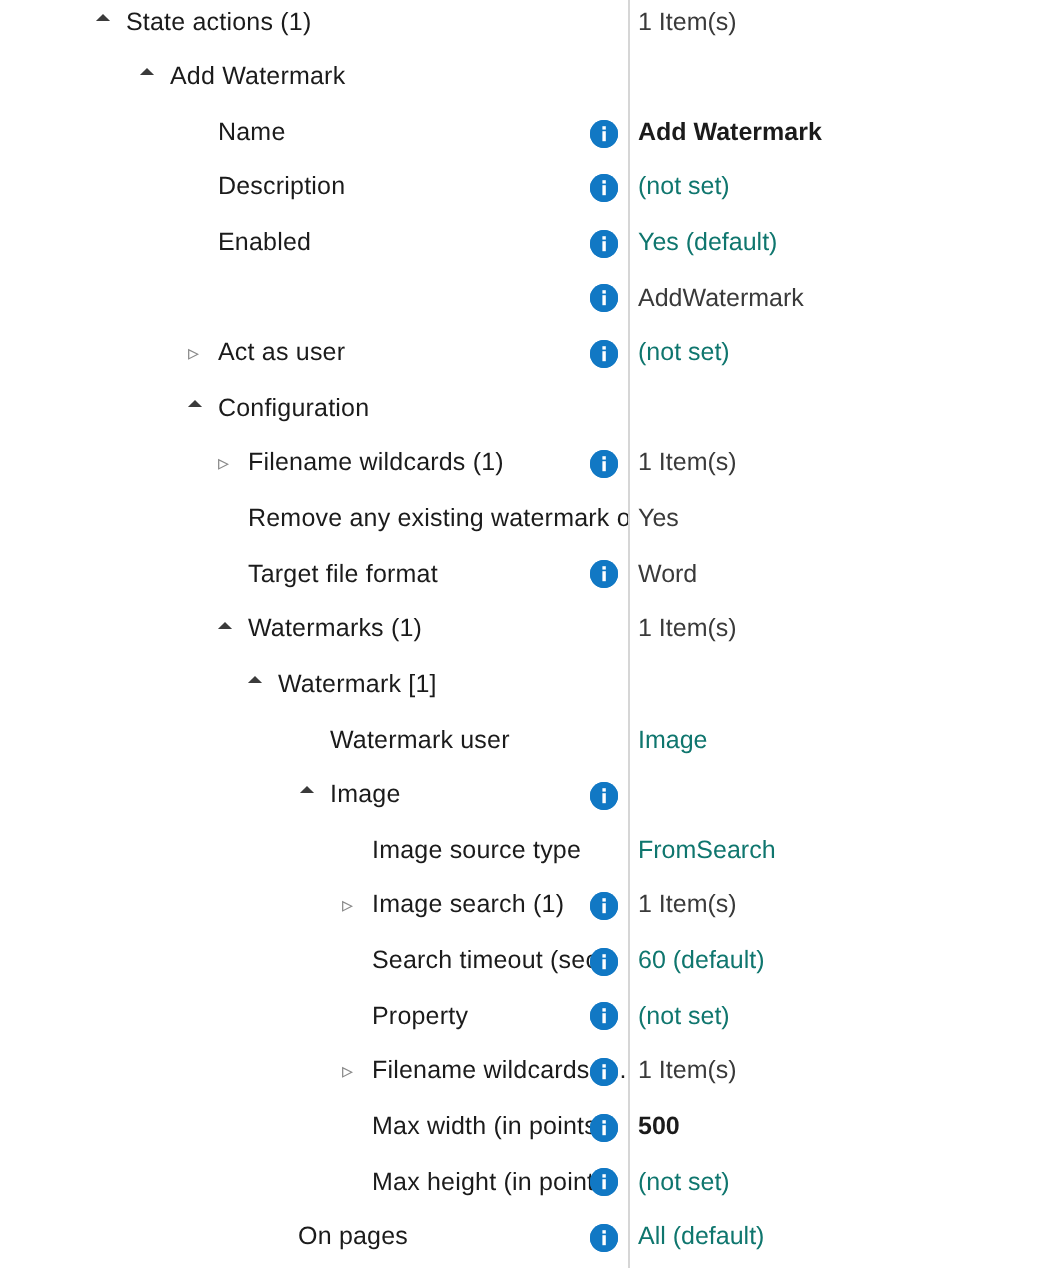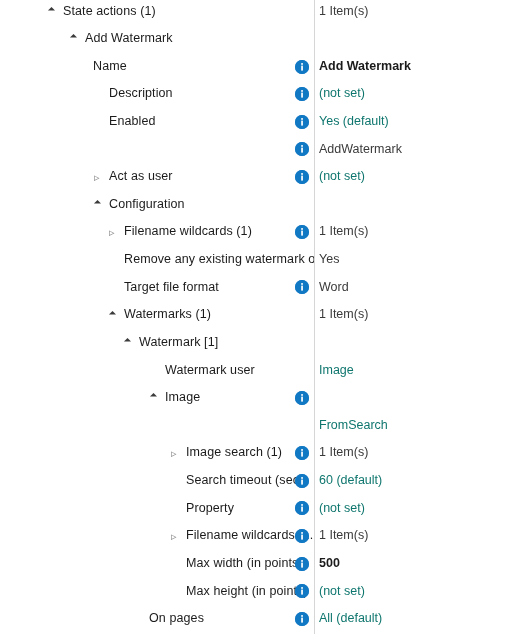--- a/index.html
+++ b/index.html
@@ -155,21 +155,21 @@
       <div class="row" style="top: 25.12px;">
         <div class="label-cell">
           <div class="label-inner" style="left: 32px;">
             <span class="expander expanded"></span>
             <span class="label-text">Add Watermark</span>
           </div>
         </div>
       </div>
       <div class="row" style="top: 52.74px;">
         <div class="label-cell">
-          <div class="label-inner" style="left: 40px;">
+          <div class="label-inner" style="left: 56px;">
             <span class="expander placeholder"></span>
             <span class="label-text">Name</span>
           </div>
         </div>
         <span class="info-icon">
           <svg width="14" height="14" viewBox="0 0 14 14">
             <circle cx="7" cy="7" r="7" fill="#1178c4"></circle>
             <rect x="6.2" y="5.6" width="1.7" height="5" fill="#ffffff"></rect>
             <rect x="6.2" y="3.1" width="1.7" height="1.7" fill="#ffffff"></rect>
           </svg>
@@ -338,20 +338,26 @@
         </div>
         <span class="info-icon">
           <svg width="14" height="14" viewBox="0 0 14 14">
             <circle cx="7" cy="7" r="7" fill="#1178c4"></circle>
             <rect x="6.2" y="5.6" width="1.7" height="5" fill="#ffffff"></rect>
             <rect x="6.2" y="3.1" width="1.7" height="1.7" fill="#ffffff"></rect>
           </svg>
         </span>
       </div>
       <div class="row" style="top: 411.8px;">
+        <div class="label-cell">
+          <div class="label-inner" style="left: 133px;">
+            <span class="expander placeholder"></span>
+            <span class="label-text">Image source type</span>
+          </div>
+        </div>
         <div class="value-cell">
           <span class="value-text">FromSearch</span>
         </div>
       </div>
       <div class="row" style="top: 439.42px;">
         <div class="label-cell">
           <div class="label-inner" style="left: 133px;">
             <span class="expander collapsed"></span>
             <span class="label-text">Image search (1)</span>
           </div>

